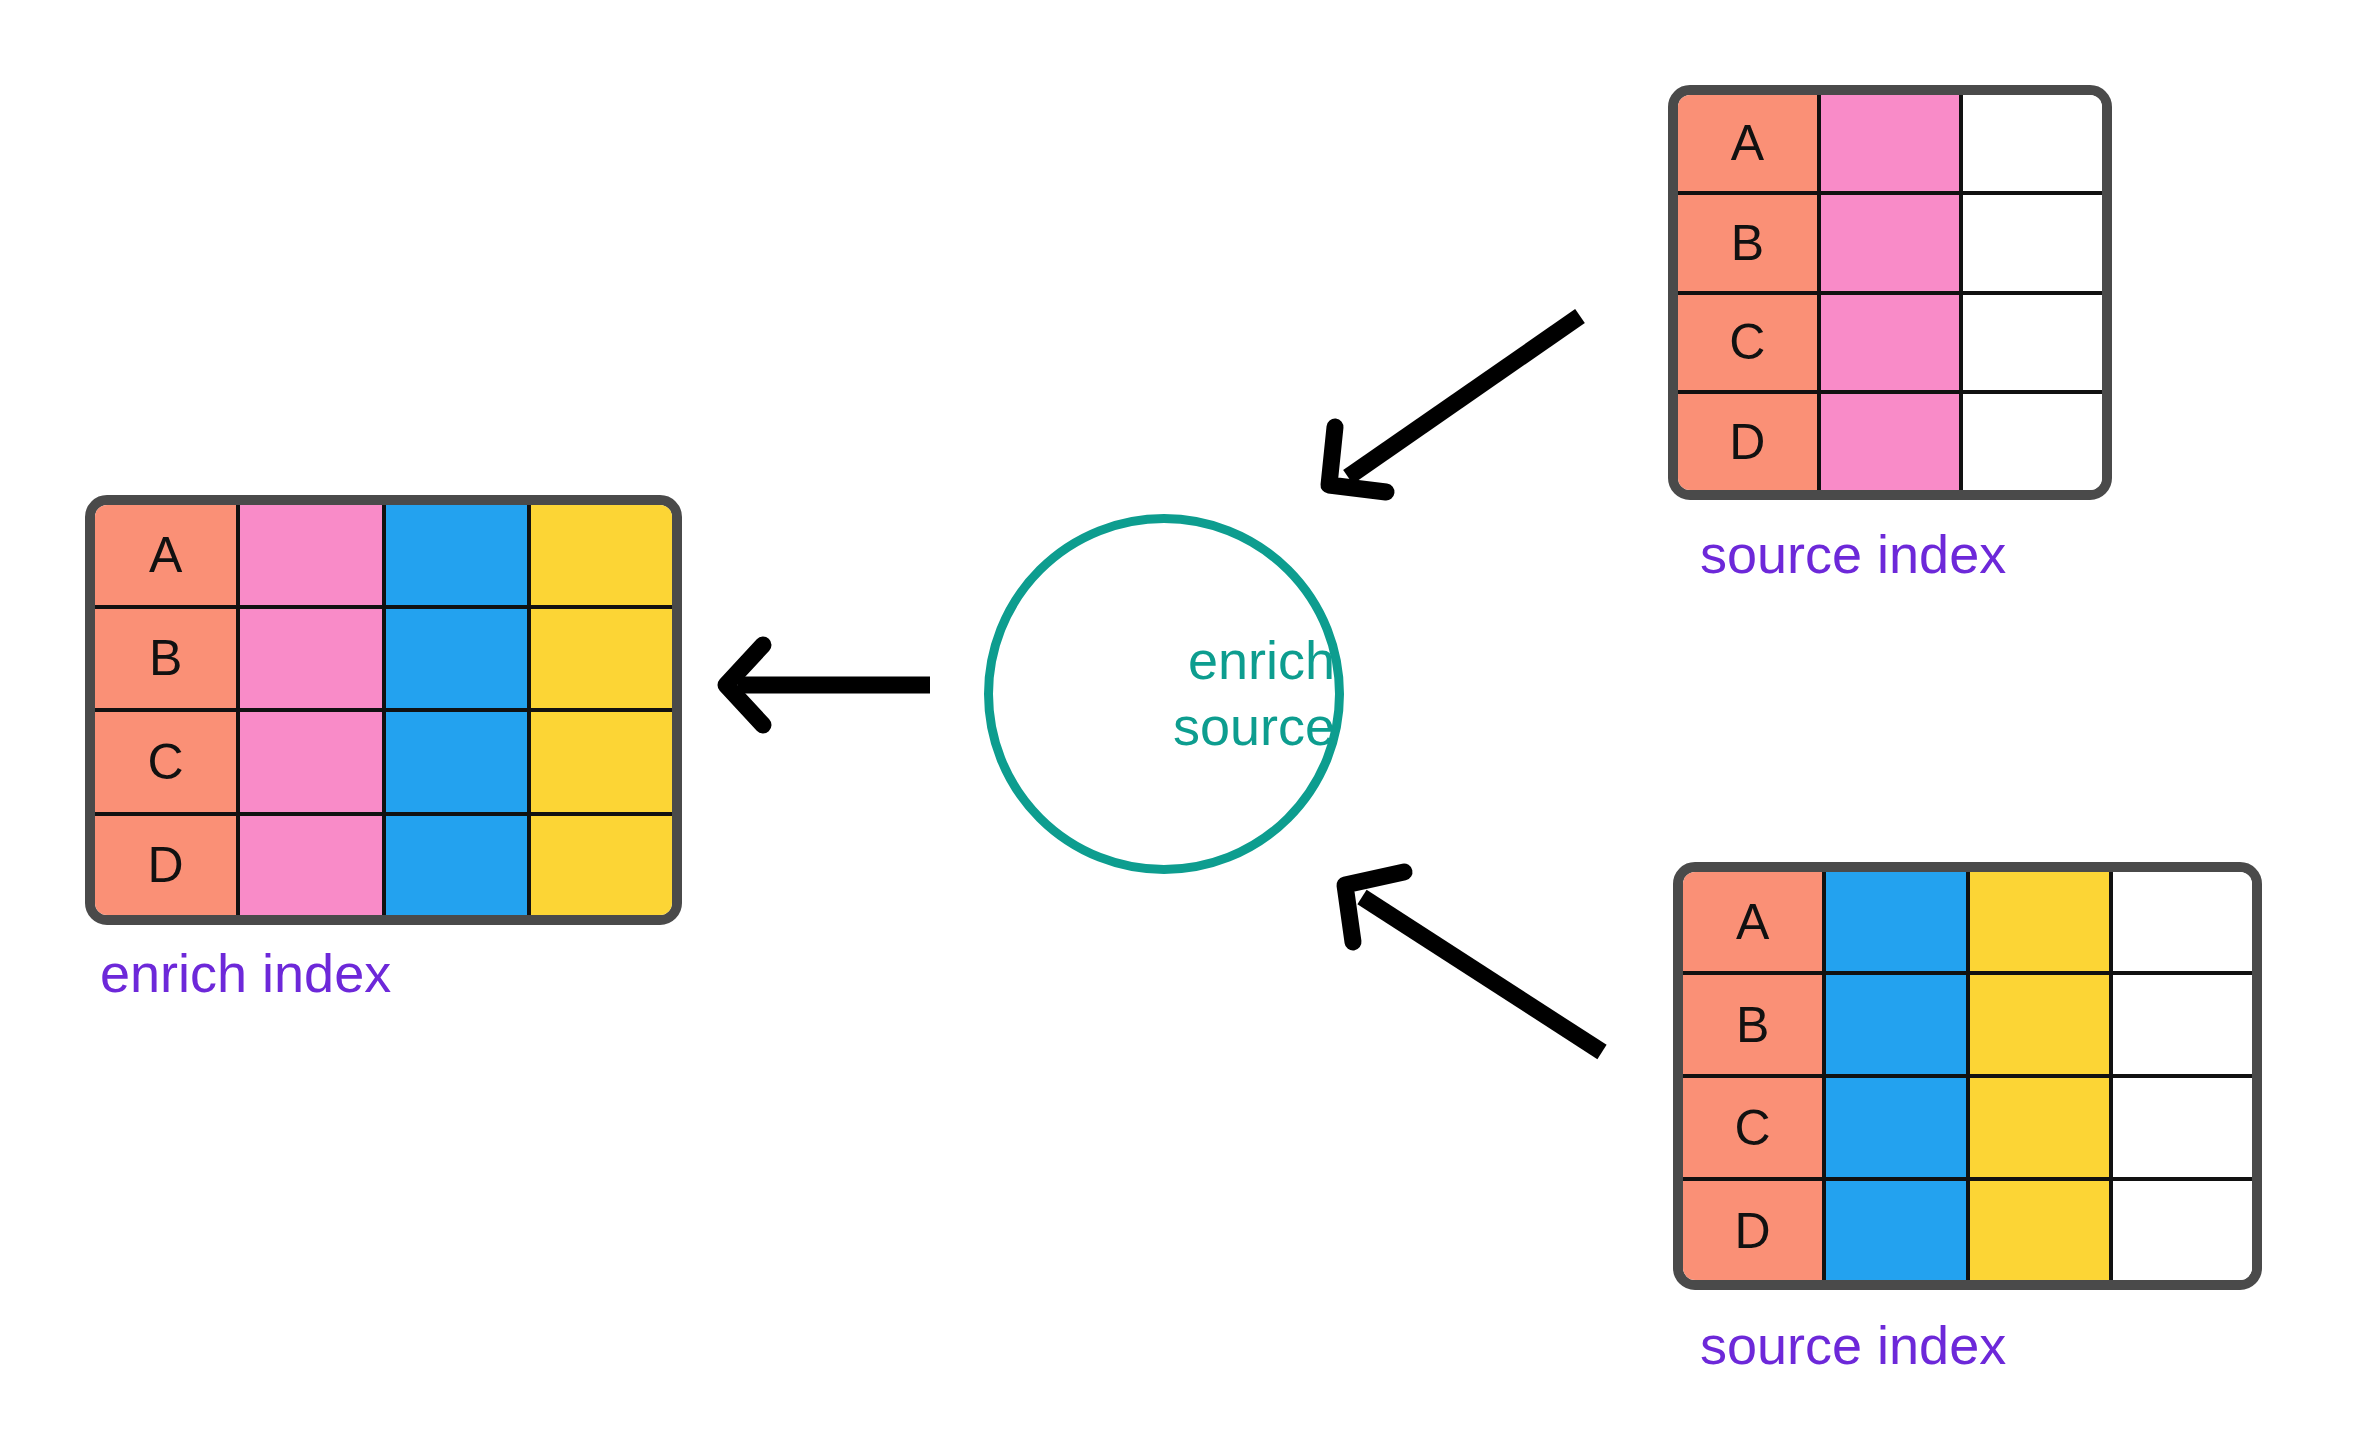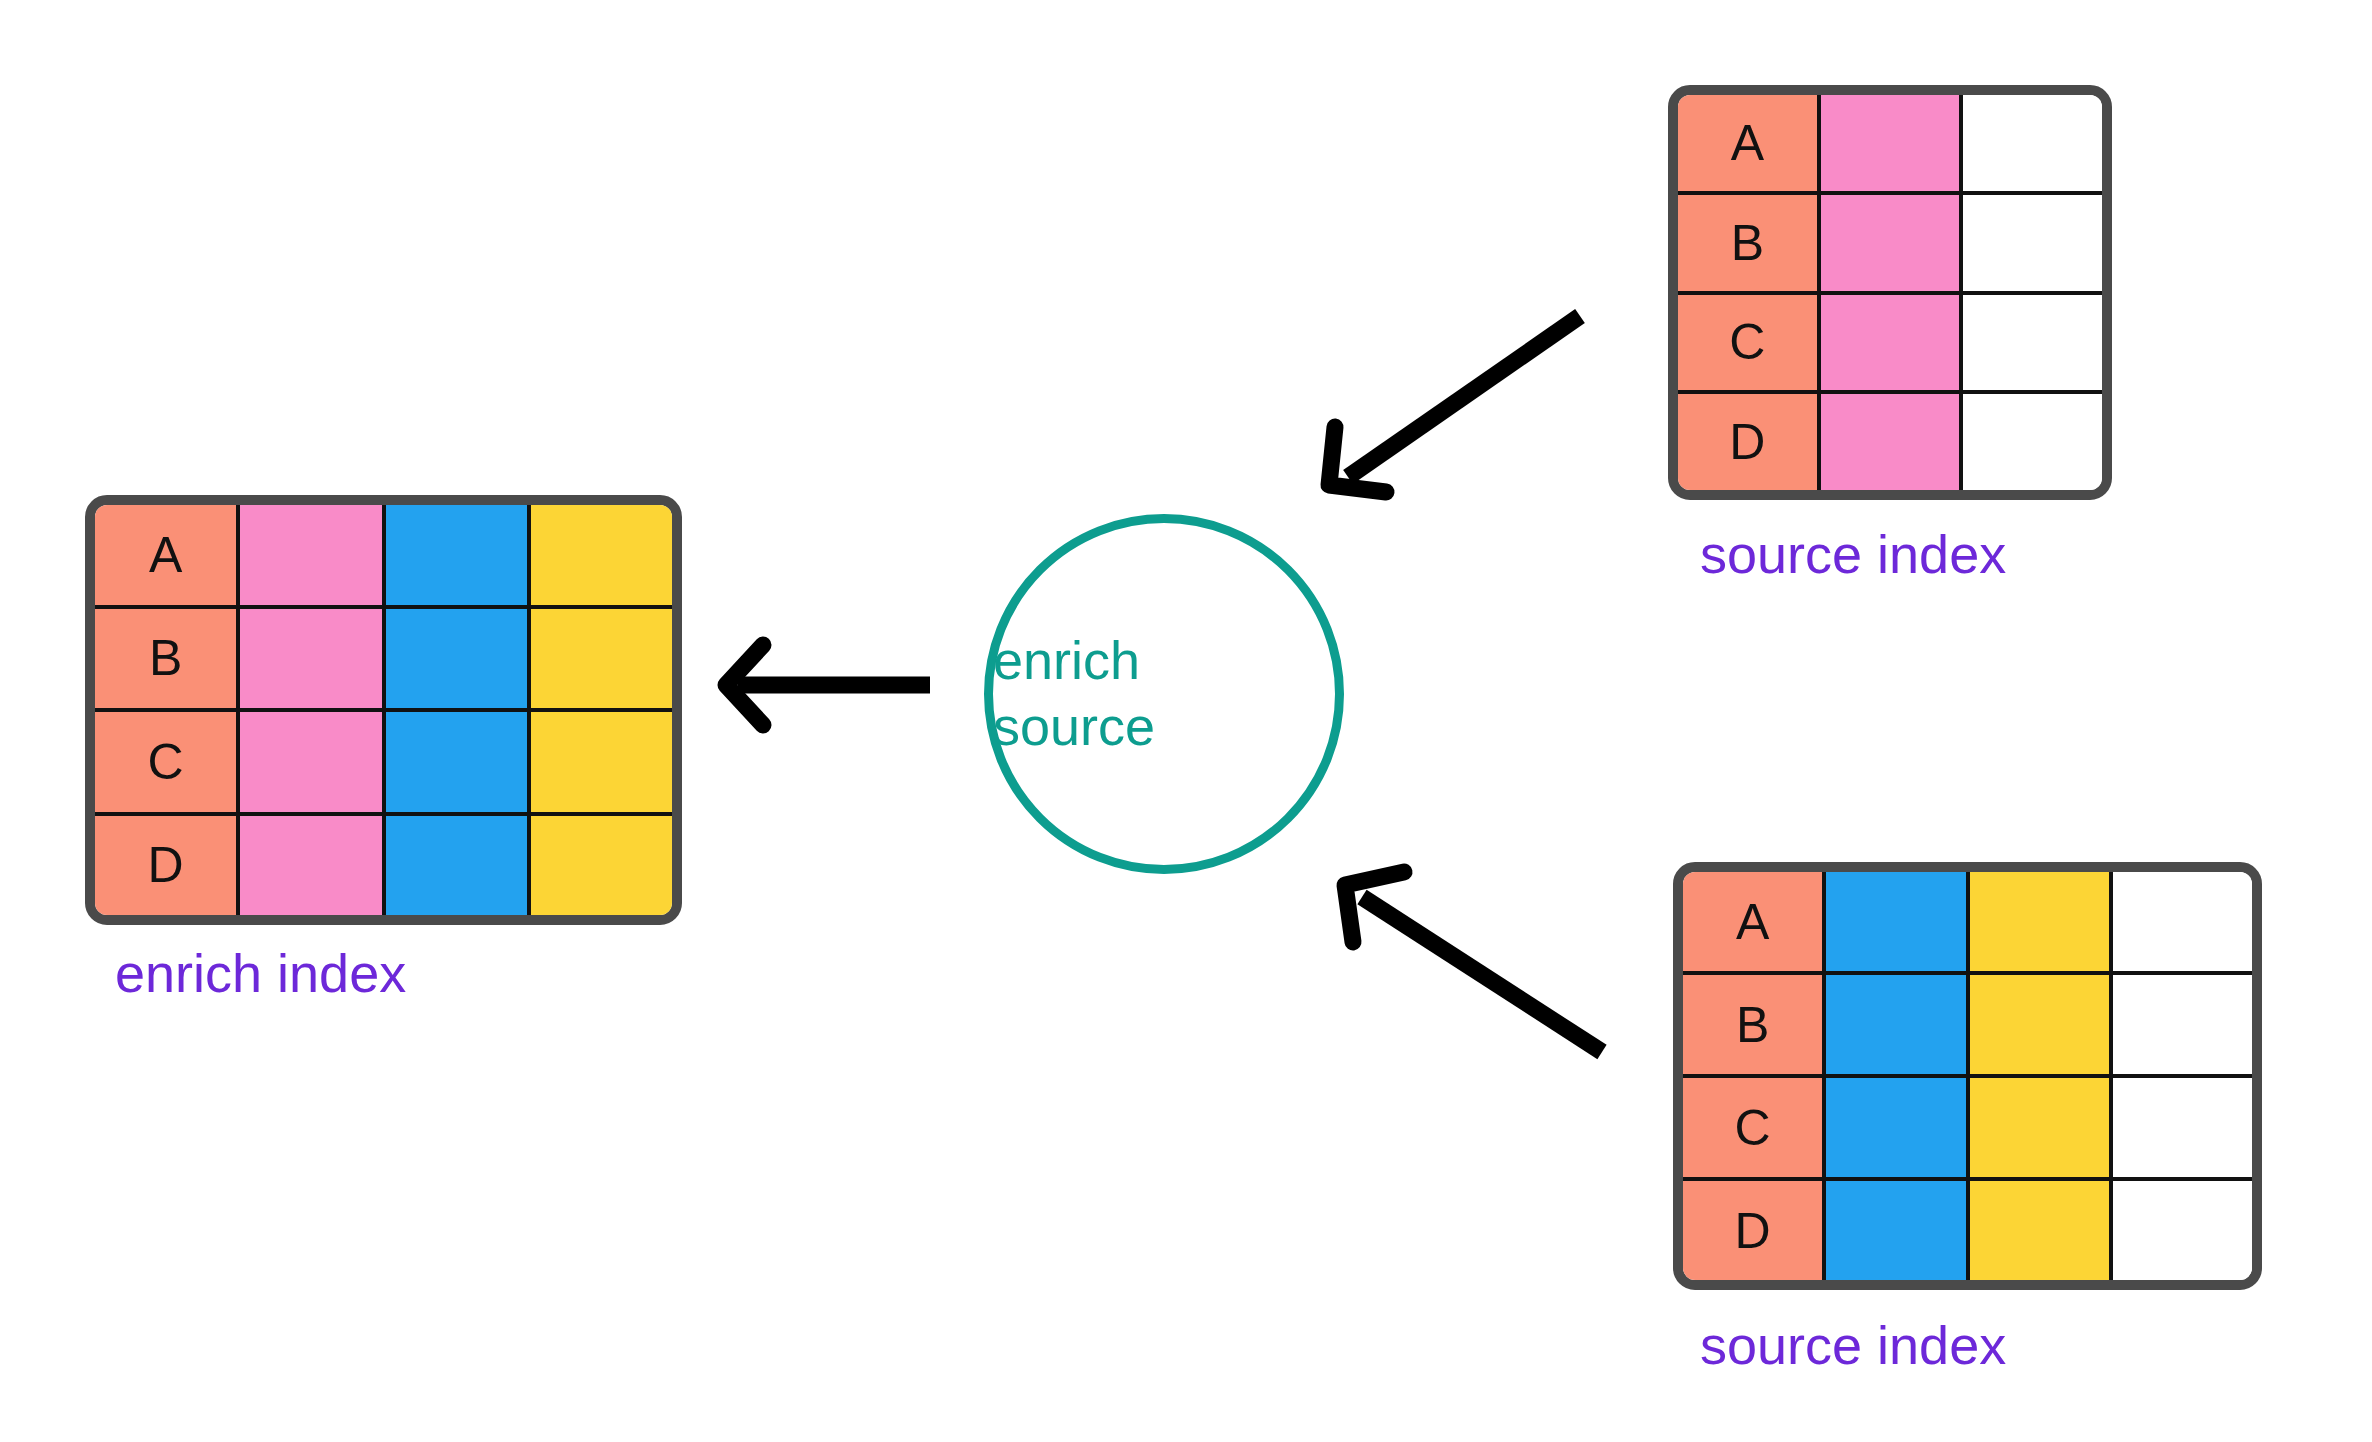--- a/index.html
+++ b/index.html
@@ -69,21 +69,21 @@
     left: 984px;
     top: 514px;
     width: 360px;
     height: 360px;
     box-sizing: border-box;
     border: 9px solid #0d9d8f;
     border-radius: 50%;
     background: #ffffff;
     display: flex;
     flex-direction: column;
-    align-items: flex-start;
+    align-items: flex-end;
     justify-content: center;
     color: #0d9d8f;
     font-size: 54px;
     line-height: 1.22;
   }
   #policy-circle span { display: block; text-align: center; }
   
   #arrows {
     position: absolute;
     left: 0;
@@ -122,21 +122,21 @@
     </div>
 
     <div class="idx-row">
       <div class="idx-cell key" style="background-color: rgb(250, 144, 118);">D</div>
       <div class="idx-cell" style="background-color: rgb(249, 139, 200);"></div>
       <div class="idx-cell" style="background-color: rgb(35, 162, 239);"></div>
       <div class="idx-cell" style="background-color: rgb(252, 213, 53);"></div>
     </div>
   </div>
 
-  <div class="caption" style="left:100px; top:946px;margin-left:15px;">enrich index</div>
+  <div class="caption" style="left:100px; top:946px;">enrich index</div>
 
   <div id="policy-circle">
     <span>enrich</span>
     <span>source</span>
   </div>
 
   <div class="idx-table" id="source-index-top-table" style="left:1668px; top:85px; width:444px; height:415px;">
 
     <div class="idx-row">
       <div class="idx-cell key" style="background-color: rgb(250, 144, 118);">A</div>

